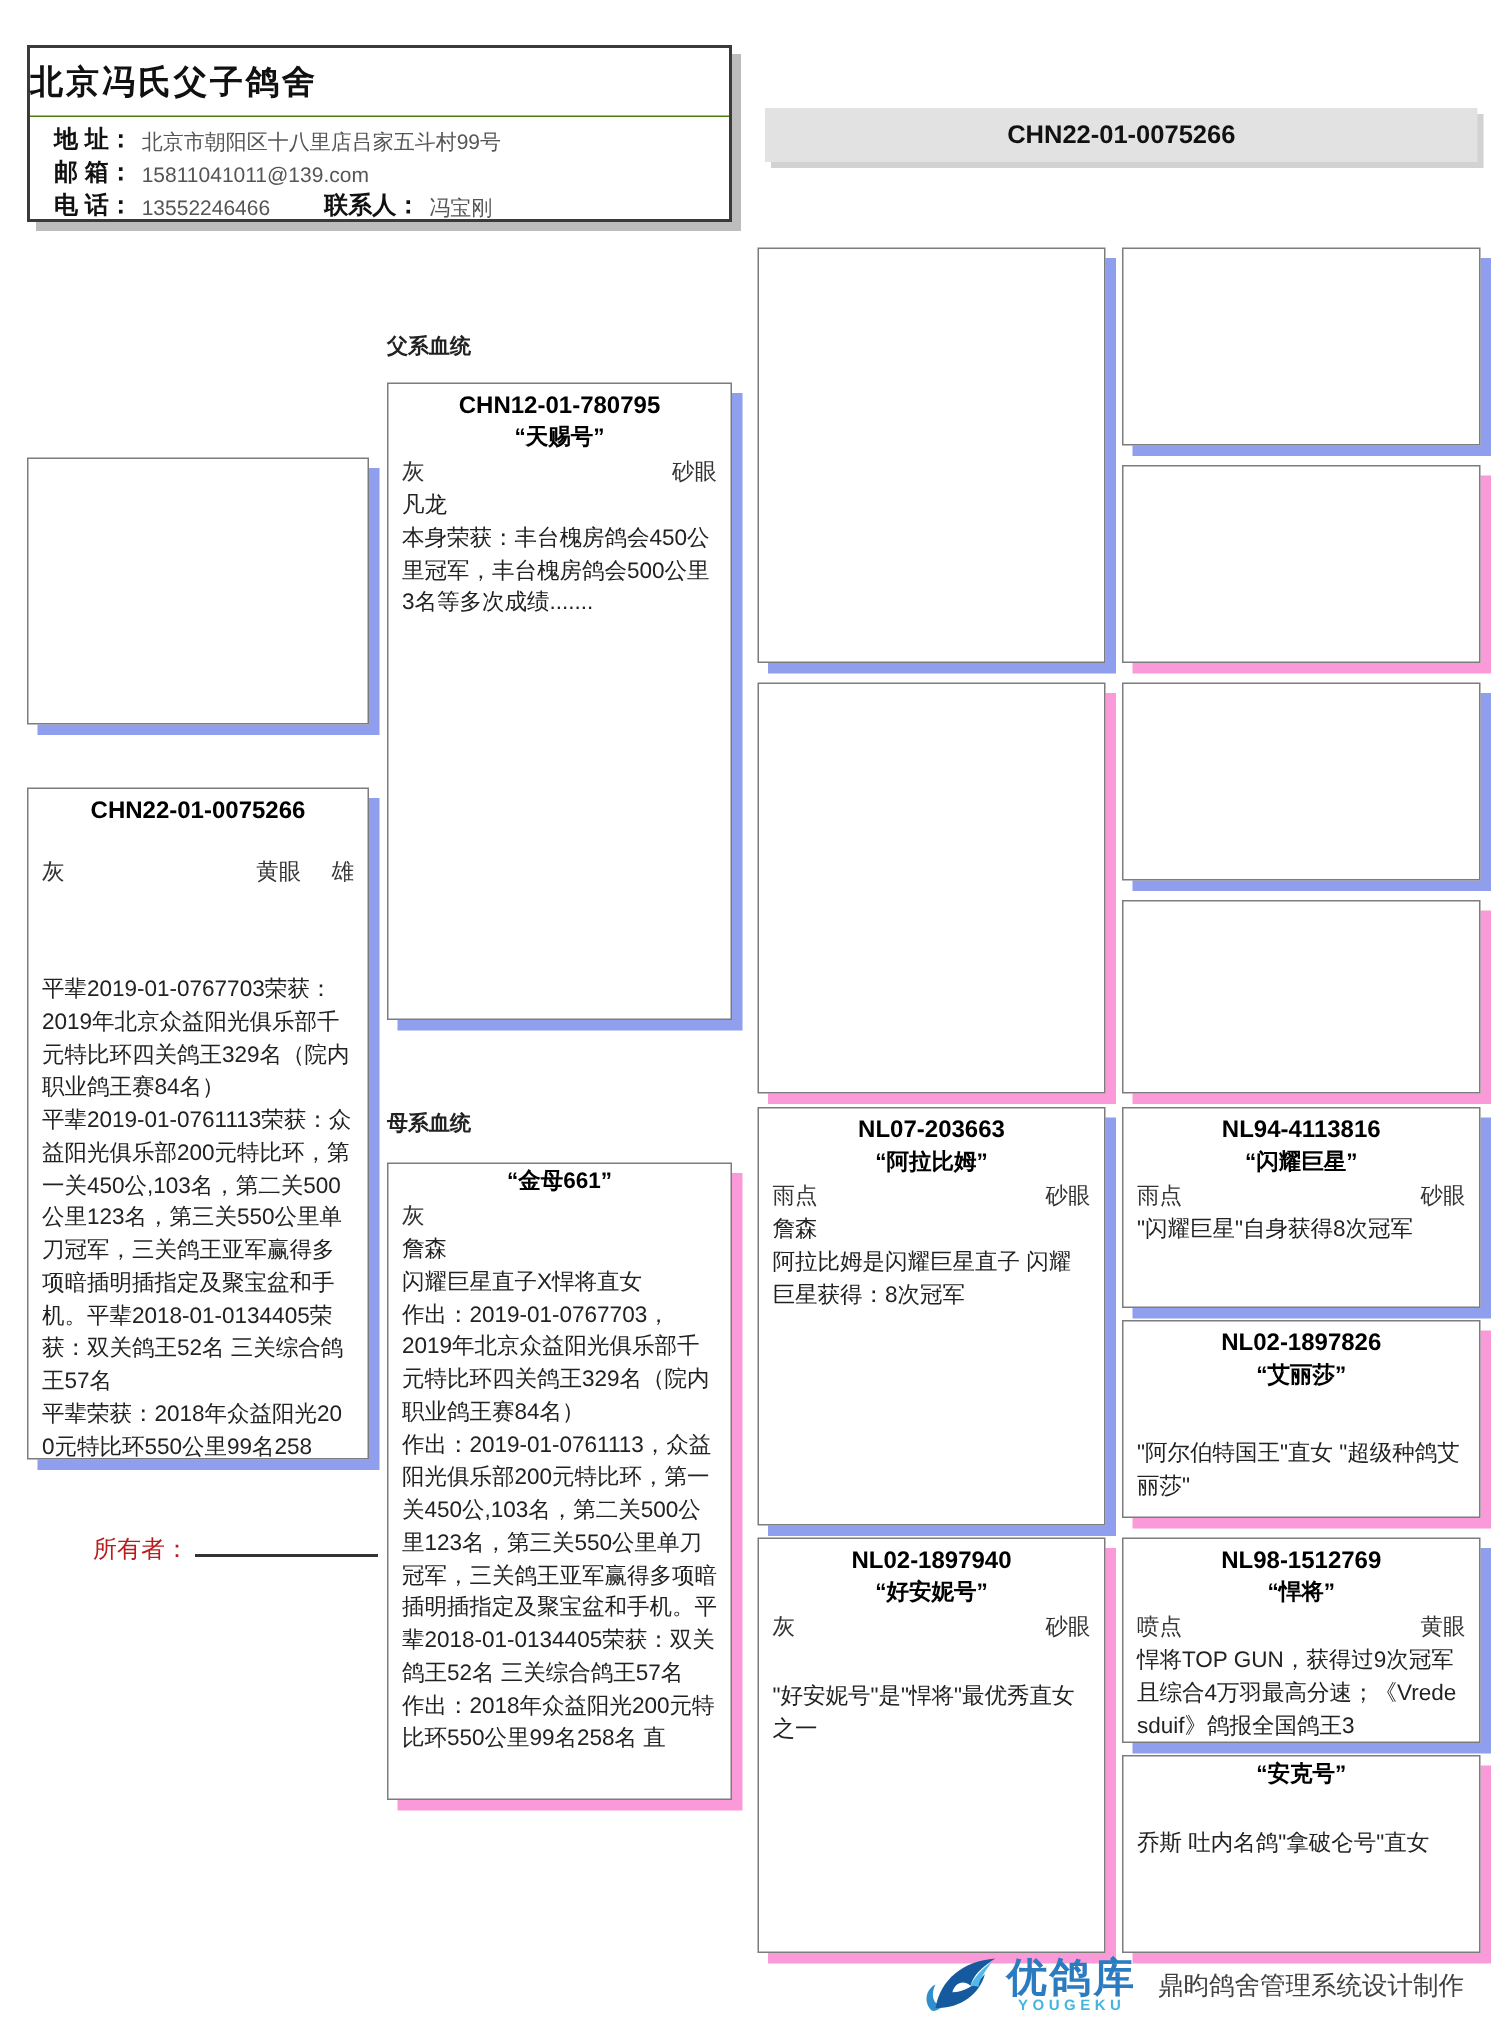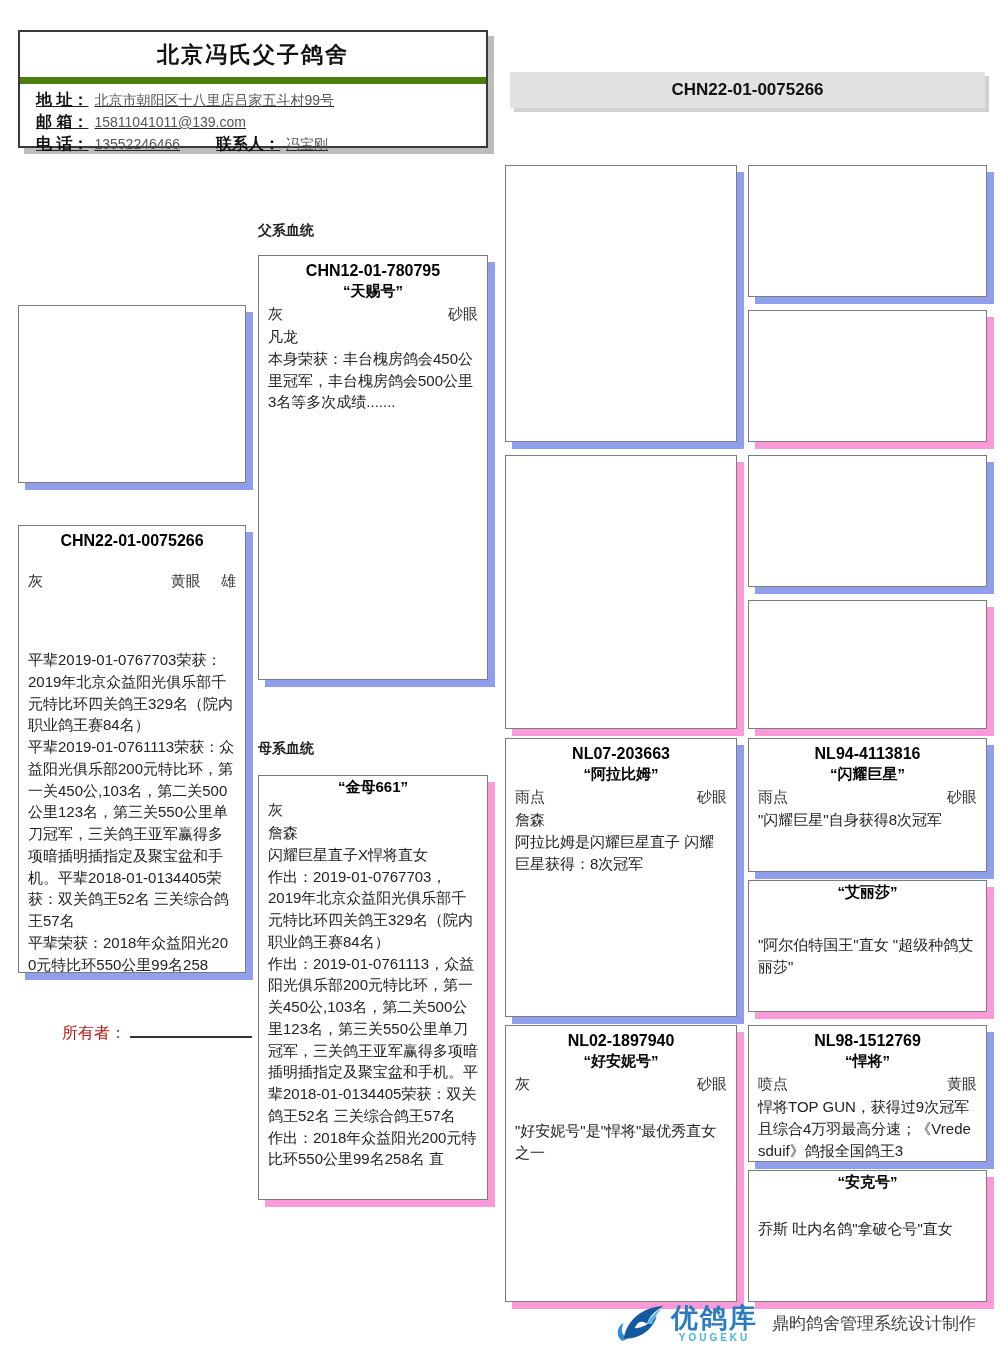--- a/index.html
+++ b/index.html
@@ -6,25 +6,25 @@
   #page{
     position:relative;width:1000px;height:1358px;background:#ffffff;
     font-family:"Liberation Sans","DejaVu Sans",sans-serif;color:#222;overflow:hidden;
   }
   
   .loft-card{
     position:absolute;left:18px;top:30px;width:466px;height:114px;
     background:#fff;border:2px solid #3a3a3a;box-shadow:6px 6px 0 #bdbdbd;
   }
   .loft-title{
-    text-align:center;font-size:22px;font-weight:bold;letter-spacing:2px;
-    padding:8px 0 7px;border-bottom:7px solid #4d7c0f;color:#111;
+    font-size:22px;font-weight:bold;letter-spacing:2px;
+    padding:8px 0 7px;border-bottom:1px solid #4d7c0f;color:#111;
   }
   .loft-rows{padding:5px 16px 0;}
-  .loft-row{display:flex;align-items:center;height:22px;line-height:22px;text-decoration:underline;}
+  .loft-row{display:flex;align-items:center;height:22px;line-height:22px;}
   .loft-label{font-weight:bold;font-size:16px;color:#111;white-space:nowrap;}
   .loft-value{font-size:14px;color:#555;margin-left:6px;white-space:nowrap;}
   .loft-contact-label{font-weight:bold;font-size:16px;color:#111;margin-left:36px;white-space:nowrap;}
   
   .ring-banner{
     position:absolute;left:510px;top:72px;width:475px;height:36px;
     background:#e2e2e2;box-shadow:4px 4px 0 #d2d2d2;
     text-align:center;line-height:36px;font-size:17px;font-weight:bold;color:#111;
   }
   
@@ -170,20 +170,21 @@
     <div class="pbox-ring">NL94-4113816</div>
     <div class="pbox-name">“闪耀巨星”</div>
     <div class="trait-row">
       <span>雨点</span>
       <span>砂眼</span>
     </div>
     <div class="pbox-body">"闪耀巨星"自身获得8次冠军</div>
   </div>
 
   <div class="pbox dam" style="left:748px;top:880px;width:237px;height:130px">
+    <div class="pbox-ring">NL02-1897826</div>
     <div class="pbox-name">“艾丽莎”</div>
     <div class="pbox-body gap-md">"阿尔伯特国王"直女 "超级种鸽艾丽莎"</div>
   </div>
 
   <div class="pbox sire" style="left:748px;top:1025px;width:237px;height:135px">
     <div class="pbox-ring">NL98-1512769</div>
     <div class="pbox-name">“悍将”</div>
     <div class="trait-row">
       <span>喷点</span>
       <span>黄眼</span>

